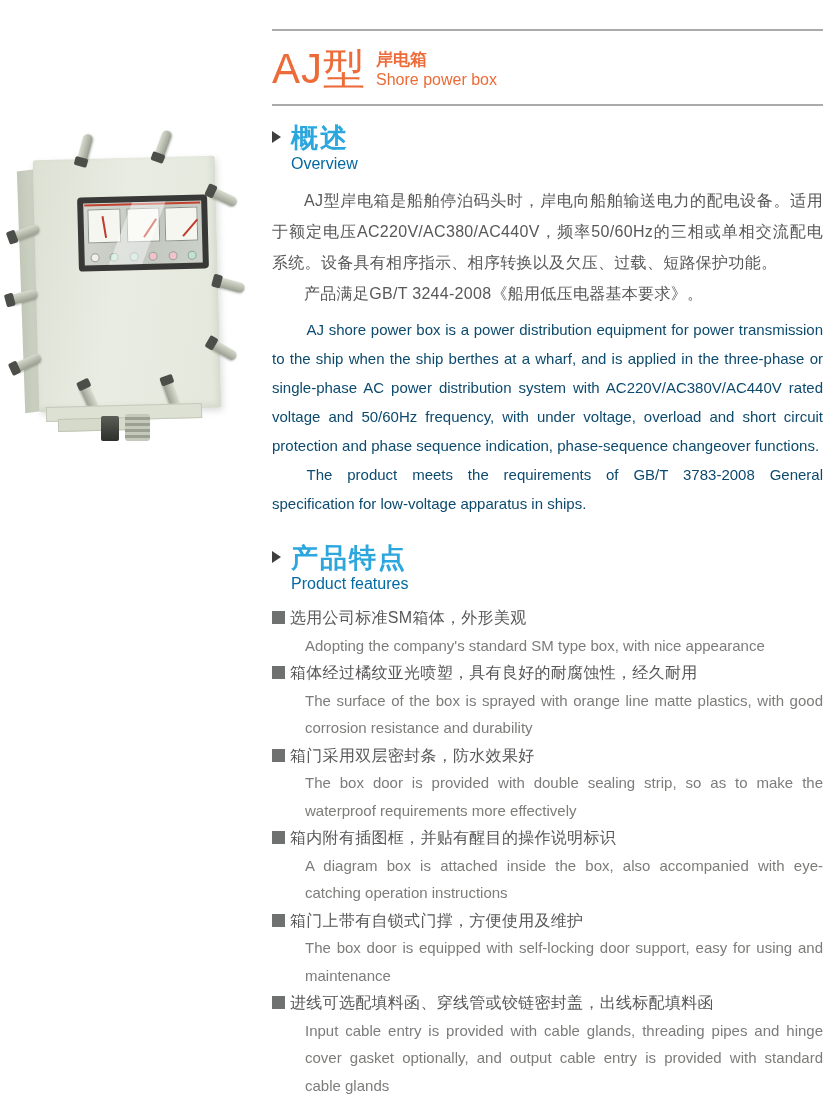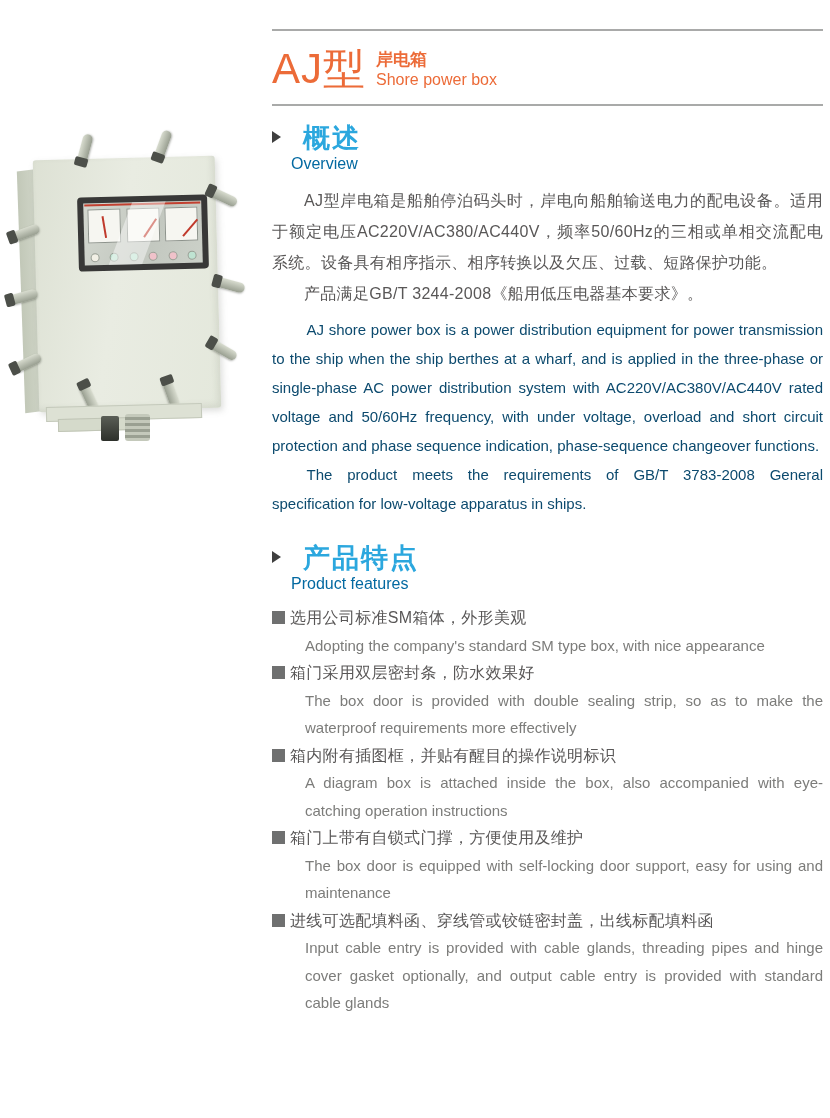--- a/index.html
+++ b/index.html
@@ -17,21 +17,21 @@
   .title-block { display:flex; align-items:center; margin-top:12px; height:52px; }
   .model { color:#ec6b38; font-size:42px; line-height:46px; letter-spacing:1px; }
   .title-sub { margin-left:10px; display:flex; flex-direction:column; justify-content:center; }
   .title-sub .cn { color:#ec6b38; font-size:17px; font-weight:bold; line-height:20px; }
   .title-sub .en { color:#ec6b38; font-size:16px; line-height:19px; }
 
   
   .section-head { position:relative; padding-left:19px; }
   .section-head .tri { position:absolute; left:0; top:9px; width:0; height:0;
       border-left:9px solid #3f3f3f; border-top:6px solid transparent; border-bottom:6px solid transparent; }
-  .section-head .h-cn { color:#2ba7de; font-size:27px; font-weight:bold; line-height:32px; letter-spacing:2px;margin-left:12px; }
+  .section-head .h-cn { color:#2ba7de; font-size:27px; font-weight:bold; line-height:32px; letter-spacing:2px; }
   .section-head .h-en { color:#0369a1; font-size:16px; line-height:20px; }
   .head-overview { margin-top:16px; }
   .head-features { margin-top:24px; }
 
   
   .cn-paras { margin-top:11px; }
   .cn-paras p { color:#595757; font-size:16px; line-height:31px; text-align:justify;
       text-indent:2em; letter-spacing:0.3px; }
   .en-paras { margin-top:6px; }
   .en-paras p { color:#0c4a6e; font-size:15px; line-height:29px; text-align:justify; text-indent:2.3em; }
@@ -158,20 +158,24 @@
       <div class="h-cn">产品特点</div>
       <div class="h-en">Product features</div>
     </div>
 
     <div class="features-list">
       <div class="feature">
         <div class="feature-cn"><span class="sq"></span><span>选用公司标准SM箱体，外形美观</span></div>
         <div class="feature-en">Adopting the company's standard SM type box, with nice appearance</div>
       </div>
       <div class="feature">
+        <div class="feature-cn"><span class="sq"></span><span>箱体经过橘纹亚光喷塑，具有良好的耐腐蚀性，经久耐用</span></div>
+        <div class="feature-en">The surface of the box is sprayed with orange line matte plastics, with good corrosion resistance and durability</div>
+      </div>
+      <div class="feature">
         <div class="feature-cn"><span class="sq"></span><span>箱门采用双层密封条，防水效果好</span></div>
         <div class="feature-en">The box door is provided with double sealing strip, so as to make the waterproof requirements more effectively</div>
       </div>
       <div class="feature">
         <div class="feature-cn"><span class="sq"></span><span>箱内附有插图框，并贴有醒目的操作说明标识</span></div>
         <div class="feature-en">A diagram box is attached inside the box, also accompanied with eye-catching operation instructions</div>
       </div>
       <div class="feature">
         <div class="feature-cn"><span class="sq"></span><span>箱门上带有自锁式门撑，方便使用及维护</span></div>
         <div class="feature-en">The box door is equipped with self-locking door support, easy for using and maintenance</div>

